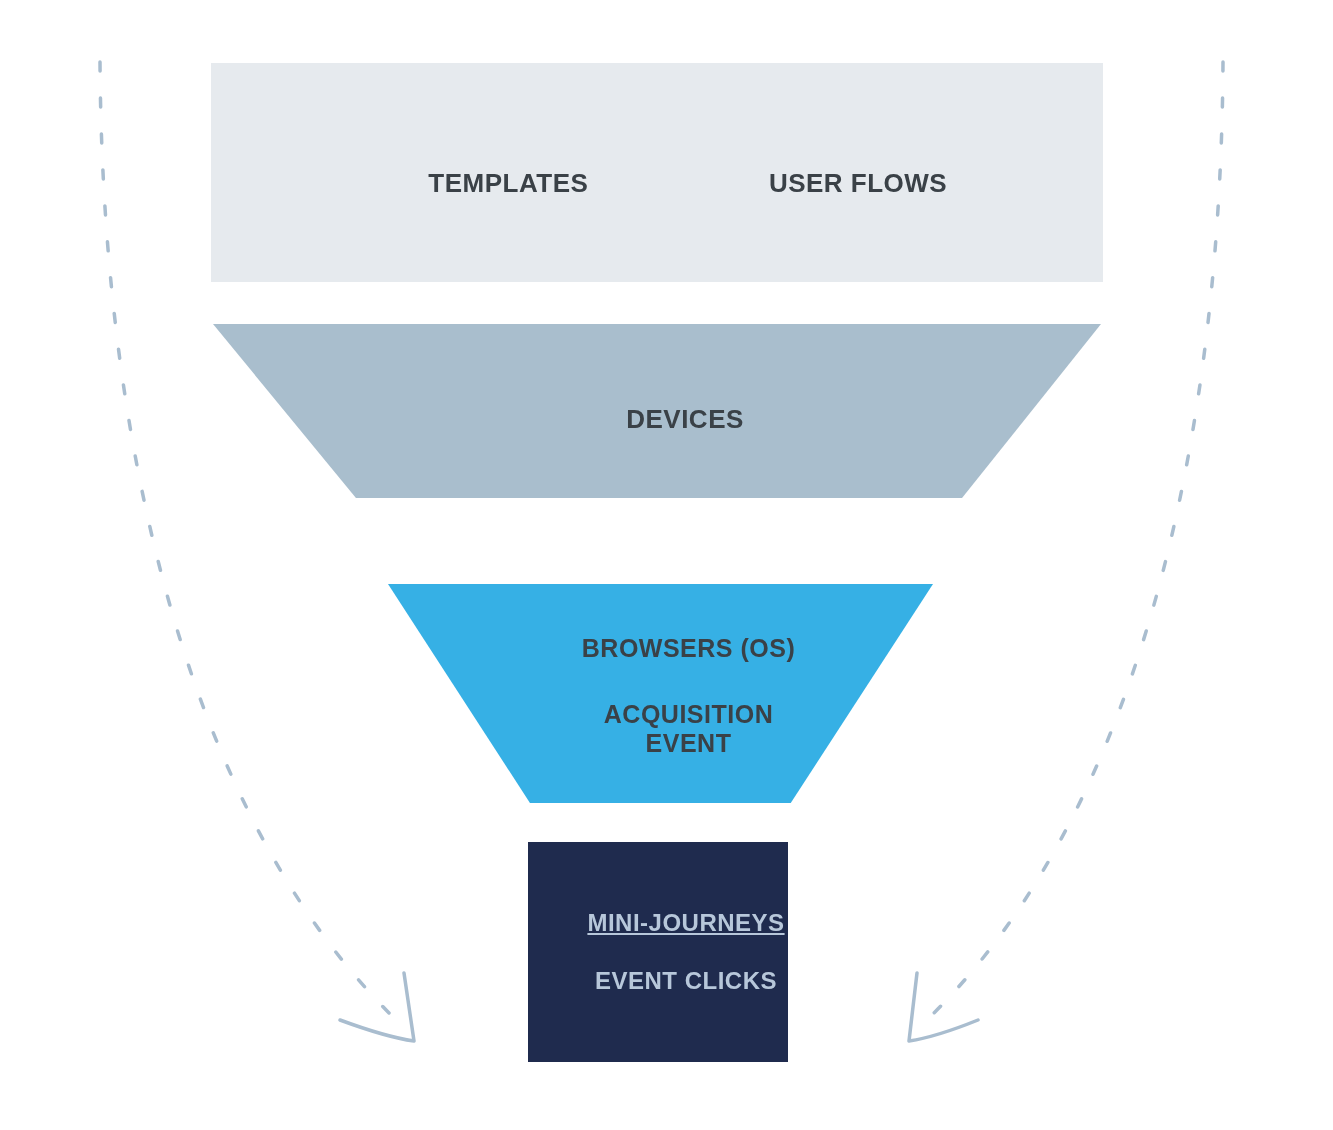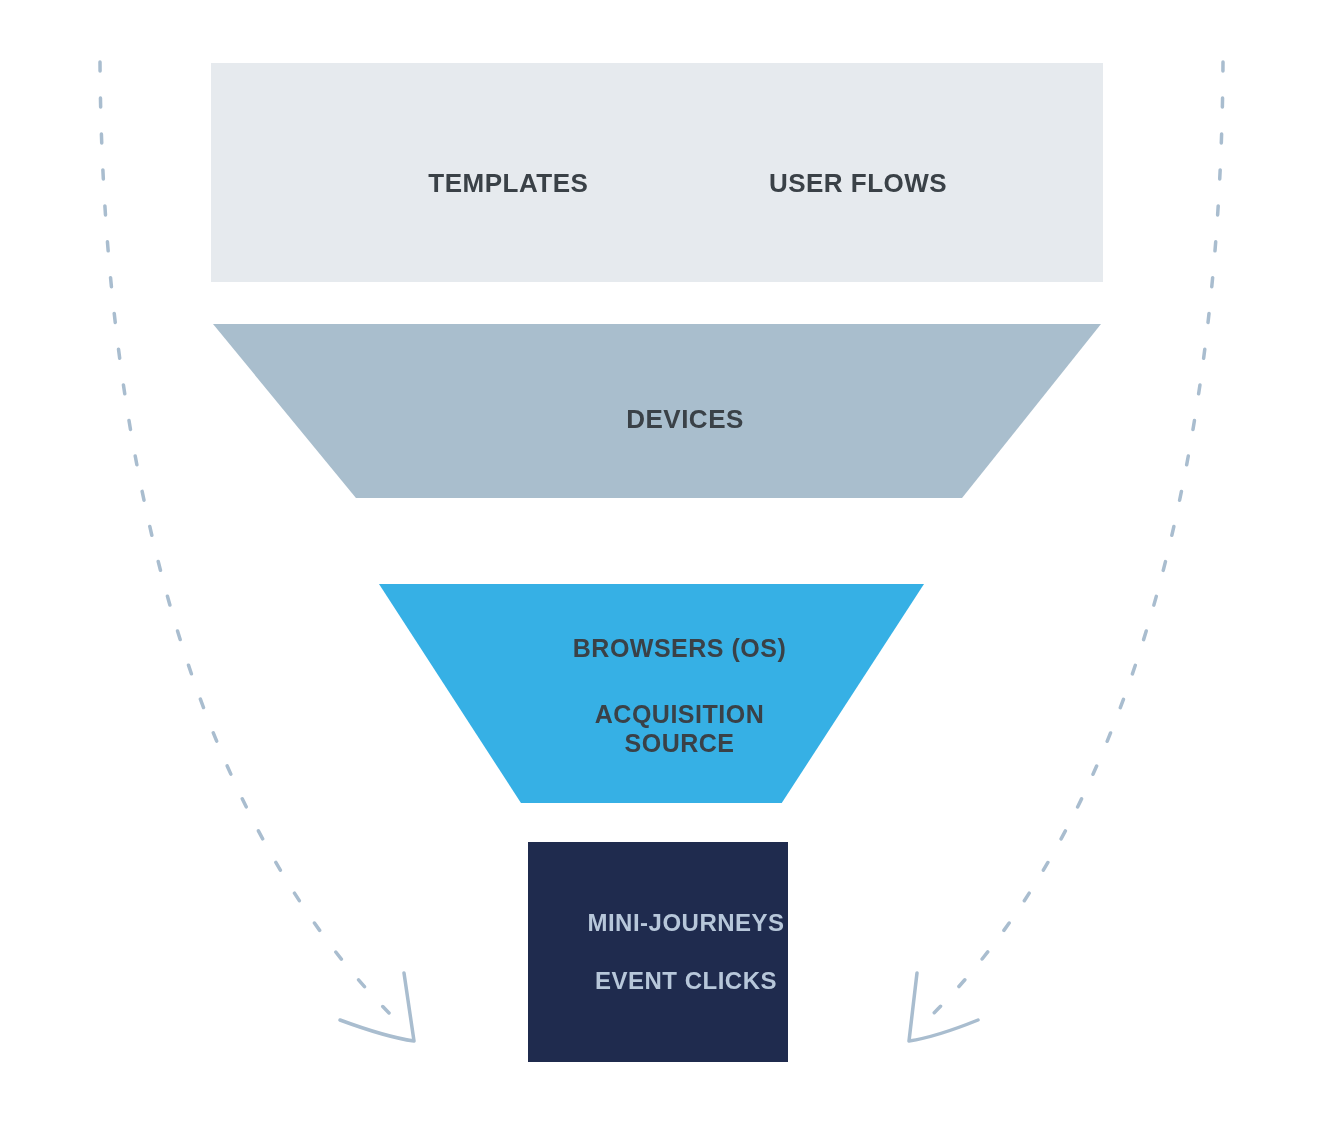--- a/index.html
+++ b/index.html
@@ -40,34 +40,34 @@
   .stage1 .lbl { top: 54.8%; font-size: 26px; }
   .stage1 .lbl.left  { left: 30.2%; }
   .stage1 .lbl.right { left: 69.4%; text-align: right; }
   .stage2 {
     left: 213px; top: 324px; width: 888px; height: 174px;
     background: var(--stage2-bg, #a9becd);
     clip-path: polygon(0 0, 100% 0, 84.35% 100%, 16.1% 100%);
   }
   .stage2 .lbl { left: 50%; top: 54.8%; font-size: 26px; }
   .stage3 {
-    left: 379px; top: 584px; width: 545px; height: 219px;
+    left: 388px; top: 584px; width: 545px; height: 219px;
     background: var(--stage3-bg, #36b0e5);
     clip-path: polygon(0 0, 100% 0, 73.9% 100%, 26.05% 100%);
   }
   .stage3 .lbl { left: 50%; font-size: 25px; }
   .stage3 .lbl.line-a { top: 29.2%; }
   .stage3 .lbl.line-b { top: 59.4%; }
   .stage3 .lbl.line-c { top: 72.6%; }
   .stage4 {
     left: 528px; top: 842px; width: 260px; height: 220px;
     background: var(--stage4-bg, #1f2b4e);
   }
   .stage4 .lbl { left: 50%; font-size: 24px; color: var(--text-light, #b7c7da); }
-  .stage4 .lbl.line-a { top: 36.8%; }
+  .stage4 .lbl.line-a { top: 36.8%; text-decoration: underline; }
   .stage4 .lbl.line-b { top: 63.2%; }
 </style>
 </head>
 <body>
 
 <div class="canvas">
 
   <svg class="arrows" viewBox="0 0 1333 1130" xmlns="http://www.w3.org/2000/svg" aria-hidden="true">
     <path class="dash" d="M 100 62 C 102 420 178 800 390 1014"></path>
     <path class="head" d="M 404 973 L 414 1041 M 340 1020 Q 386 1037 414 1041"></path>
@@ -80,21 +80,21 @@
     <span class="lbl right">USER FLOWS</span>
   </div>
 
   <div class="layer stage2">
     <span class="lbl">DEVICES</span>
   </div>
 
   <div class="layer stage3">
     <span class="lbl line-a">BROWSERS (OS)</span>
     <span class="lbl line-b">ACQUISITION</span>
-    <span class="lbl line-c">SOURCE</span>
+    <span class="lbl line-c">EVENT</span>
   </div>
 
   <div class="layer stage4">
     <span class="lbl line-a">MINI-JOURNEYS</span>
     <span class="lbl line-b">EVENT CLICKS</span>
   </div>
 
 </div>
 
 </body></html>

